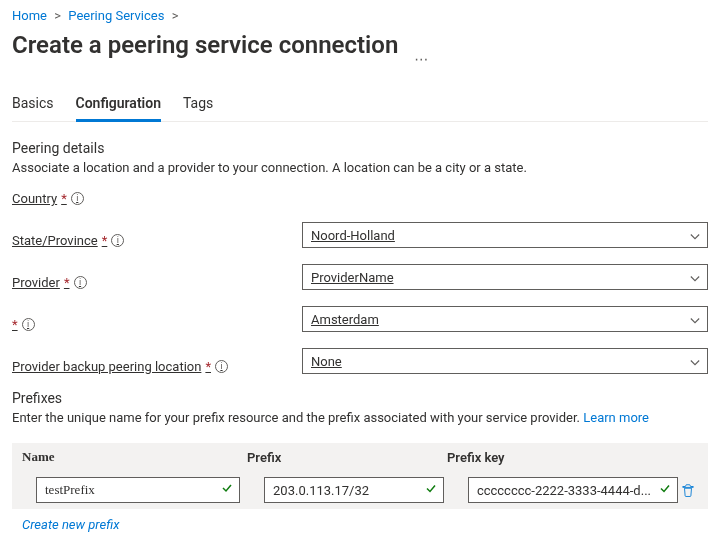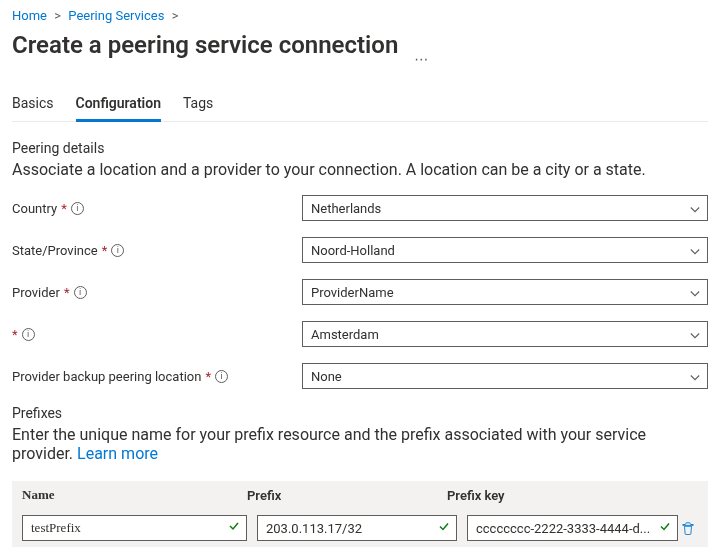--- a/index.html
+++ b/index.html
@@ -14,22 +14,22 @@
   .breadcrumb { font-size: 13px; margin-bottom: 6px; }
   .breadcrumb a { color: #0078d4; text-decoration: none; }
   .breadcrumb .sep { color: #605e5c; margin: 0 4px; }
   h1 { font-size: 24px; font-weight: 600; margin: 2px 0 30px 0; display: inline-block; }
   .title-row { display:flex; align-items:center; gap:16px;}
   .ellipsis { color:#605e5c; font-size:14px; letter-spacing:1px;}
   .tabs { display:flex; gap:22px; border-bottom:1px solid #edebe9; margin-bottom:18px; }
   .tab { padding: 6px 0 8px 0; font-size:14px; color:#323130; cursor:pointer; }
   .tab.active { font-weight:600; border-bottom:3px solid #0078d4; margin-bottom:-1px; }
   .section-title { font-size:14px; margin-bottom:4px; }
-  .section-desc { font-size:16px; color:#323130; margin-bottom:16px; }
-  .form-row { display:flex; align-items:center; margin-bottom:16px; }
+  .section-desc { font-size:13px; color:#323130; margin-bottom:16px; }
+  .form-row { display:flex; align-items:flex-end; margin-bottom:16px;text-decoration:underline; }
   .form-label { width:290px; font-size:13px; display:flex; align-items:center; gap:4px; }
   .req { color:#a4262c; }
   .info-icon {
     display:inline-flex; align-items:center; justify-content:center;
     width:13px; height:13px; border:1px solid #605e5c; border-radius:50%;
     font-size:9px; color:#605e5c; line-height:1;
   }
   .select-wrap { position:relative; flex:1; }
   .select {
     width:100%; border:1px solid #605e5c; padding:5px 28px 5px 8px;
@@ -45,21 +45,21 @@
   .learn-more { color:#0078d4; text-decoration:none; }
   .table { margin-top:18px; }
   .thead, .trow { display:flex; align-items:center; }
   .thead { padding:6px 10px; background:#f3f2f1; font-weight:600; font-size:13px;}
   .trow { padding:6px 10px; background:#f3f2f1; gap:10px;}
   .col-name { width:225px;font-family:Liberation Serif, serif; }
   .col-prefix { width:200px; }
   .col-key { flex:1; }
   .cell-input {
     border:1px solid #605e5c; padding:4px 26px 4px 8px; font-size:13px;
-    height:26px; background:#fff; position:relative; display:flex; align-items:center;
+    height:26px; background:#fff; position:relative; display:flex; align-items:center;margin-left:14px;
   }
   .cell-input .check { position:absolute; right:6px; top:50%; transform:translateY(-50%); color:#107c10; }
   .trash {
     width:20px; display:flex; align-items:center; justify-content:center;
     color:#0078d4; cursor:pointer;
   }
   .create-link { color:#0078d4; font-size:13px; text-decoration:none; display:inline-block; margin-top:8px; padding-left:10px;font-style:italic;}
   .truncate { white-space:nowrap; overflow:hidden; text-overflow:ellipsis; }
 </style>
 </head>
@@ -91,28 +91,20 @@
 
 <div class="section-title">Peering details</div>
 <div class="section-desc">Associate a location and a provider to your connection. A location can be a city or a state.</div>
 
 
 <div class="form-row">
   <div class="form-label">
     <span>Country</span>
     <span class="req">*</span>
     <span class="info-icon">i</span>
-  </div>
-  <div class="select-wrap">
-    <div class="select">
-        <span>Netherlands</span>
-      </div>
-    <span class="chev"><svg viewBox="0 0 12 12">
-          <path d="M1 3 L6 8 L11 3" fill="none" stroke="#605e5c" stroke-width="1.3"></path>
-        </svg></span>
   </div>
 </div>
 
 
 <div class="form-row">
   <div class="form-label">
     <span>State/Province</span>
     <span class="req">*</span>
     <span class="info-icon">i</span>
   </div>

